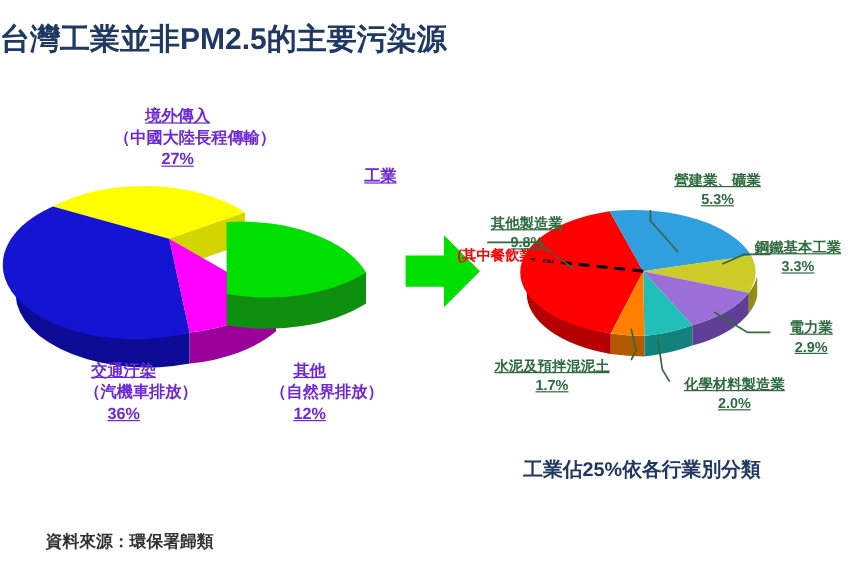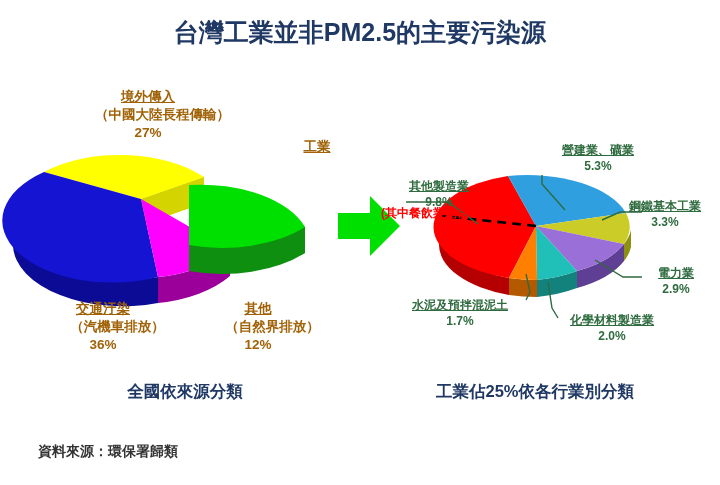--- a/index.html
+++ b/index.html
@@ -9,43 +9,42 @@
     font-family:"Liberation Sans","DejaVu Sans",sans-serif;
     overflow:hidden;
     position:relative;
   }
   #stage{position:absolute;left:0;top:0;width:720px;height:485px;}
 
   .abs{position:absolute;}
 
   #title{
     left:0;top:16px;width:720px;
-    text-align:center;
     font-size:25px;
     font-weight:bold;
     color:#1f3864;
     letter-spacing:0px;
     white-space:nowrap;
   }
 
   
   .lbl{
     text-align:center;
-    color:#a16207;
+    color:#6d28d9;
     font-size:13.5px;
     font-weight:bold;
     line-height:1.32;
     white-space:nowrap;
   }
   .lbl .name{
     text-decoration:underline;
     display:block;
   }
   .lbl .sub{display:block;font-weight:bold;margin-left:29px;}
-  .lbl .pct{display:block;font-weight:bold;}
+  .lbl .pct{display:block;font-weight:bold;text-decoration:underline;}
 
   
   .lbl.green{color:#2e6b3e;font-size:12px;}
   .lbl.green .name{text-decoration:underline;}
   .lbl.green .pct{color:#2e6b3e;}
 
   .note-red{
     color:#ff0000;
     font-size:12px;
     font-weight:bold;
@@ -195,19 +194,18 @@
   <div class="abs lbl green" style="left:550px;top:313px;width:124px;">
     <span class="name">化學材料製造業</span>
     <span class="pct">2.0%</span>
   </div>
 
   <div class="abs lbl green" style="left:392px;top:298px;width:136px;">
     <span class="name">水泥及預拌混泥土</span>
     <span class="pct">1.7%</span>
   </div>
 
-  <div class="abs caption" style="left:60px;top:381px;width:250px;">全國依來源分類</div>
 
   <div class="abs caption" style="left:405px;top:381px;width:260px;">工業佔25%依各行業別分類</div>
 
   <div class="abs" id="source">資料來源：環保署歸類</div>
 
 </div>
 
 </body></html>

